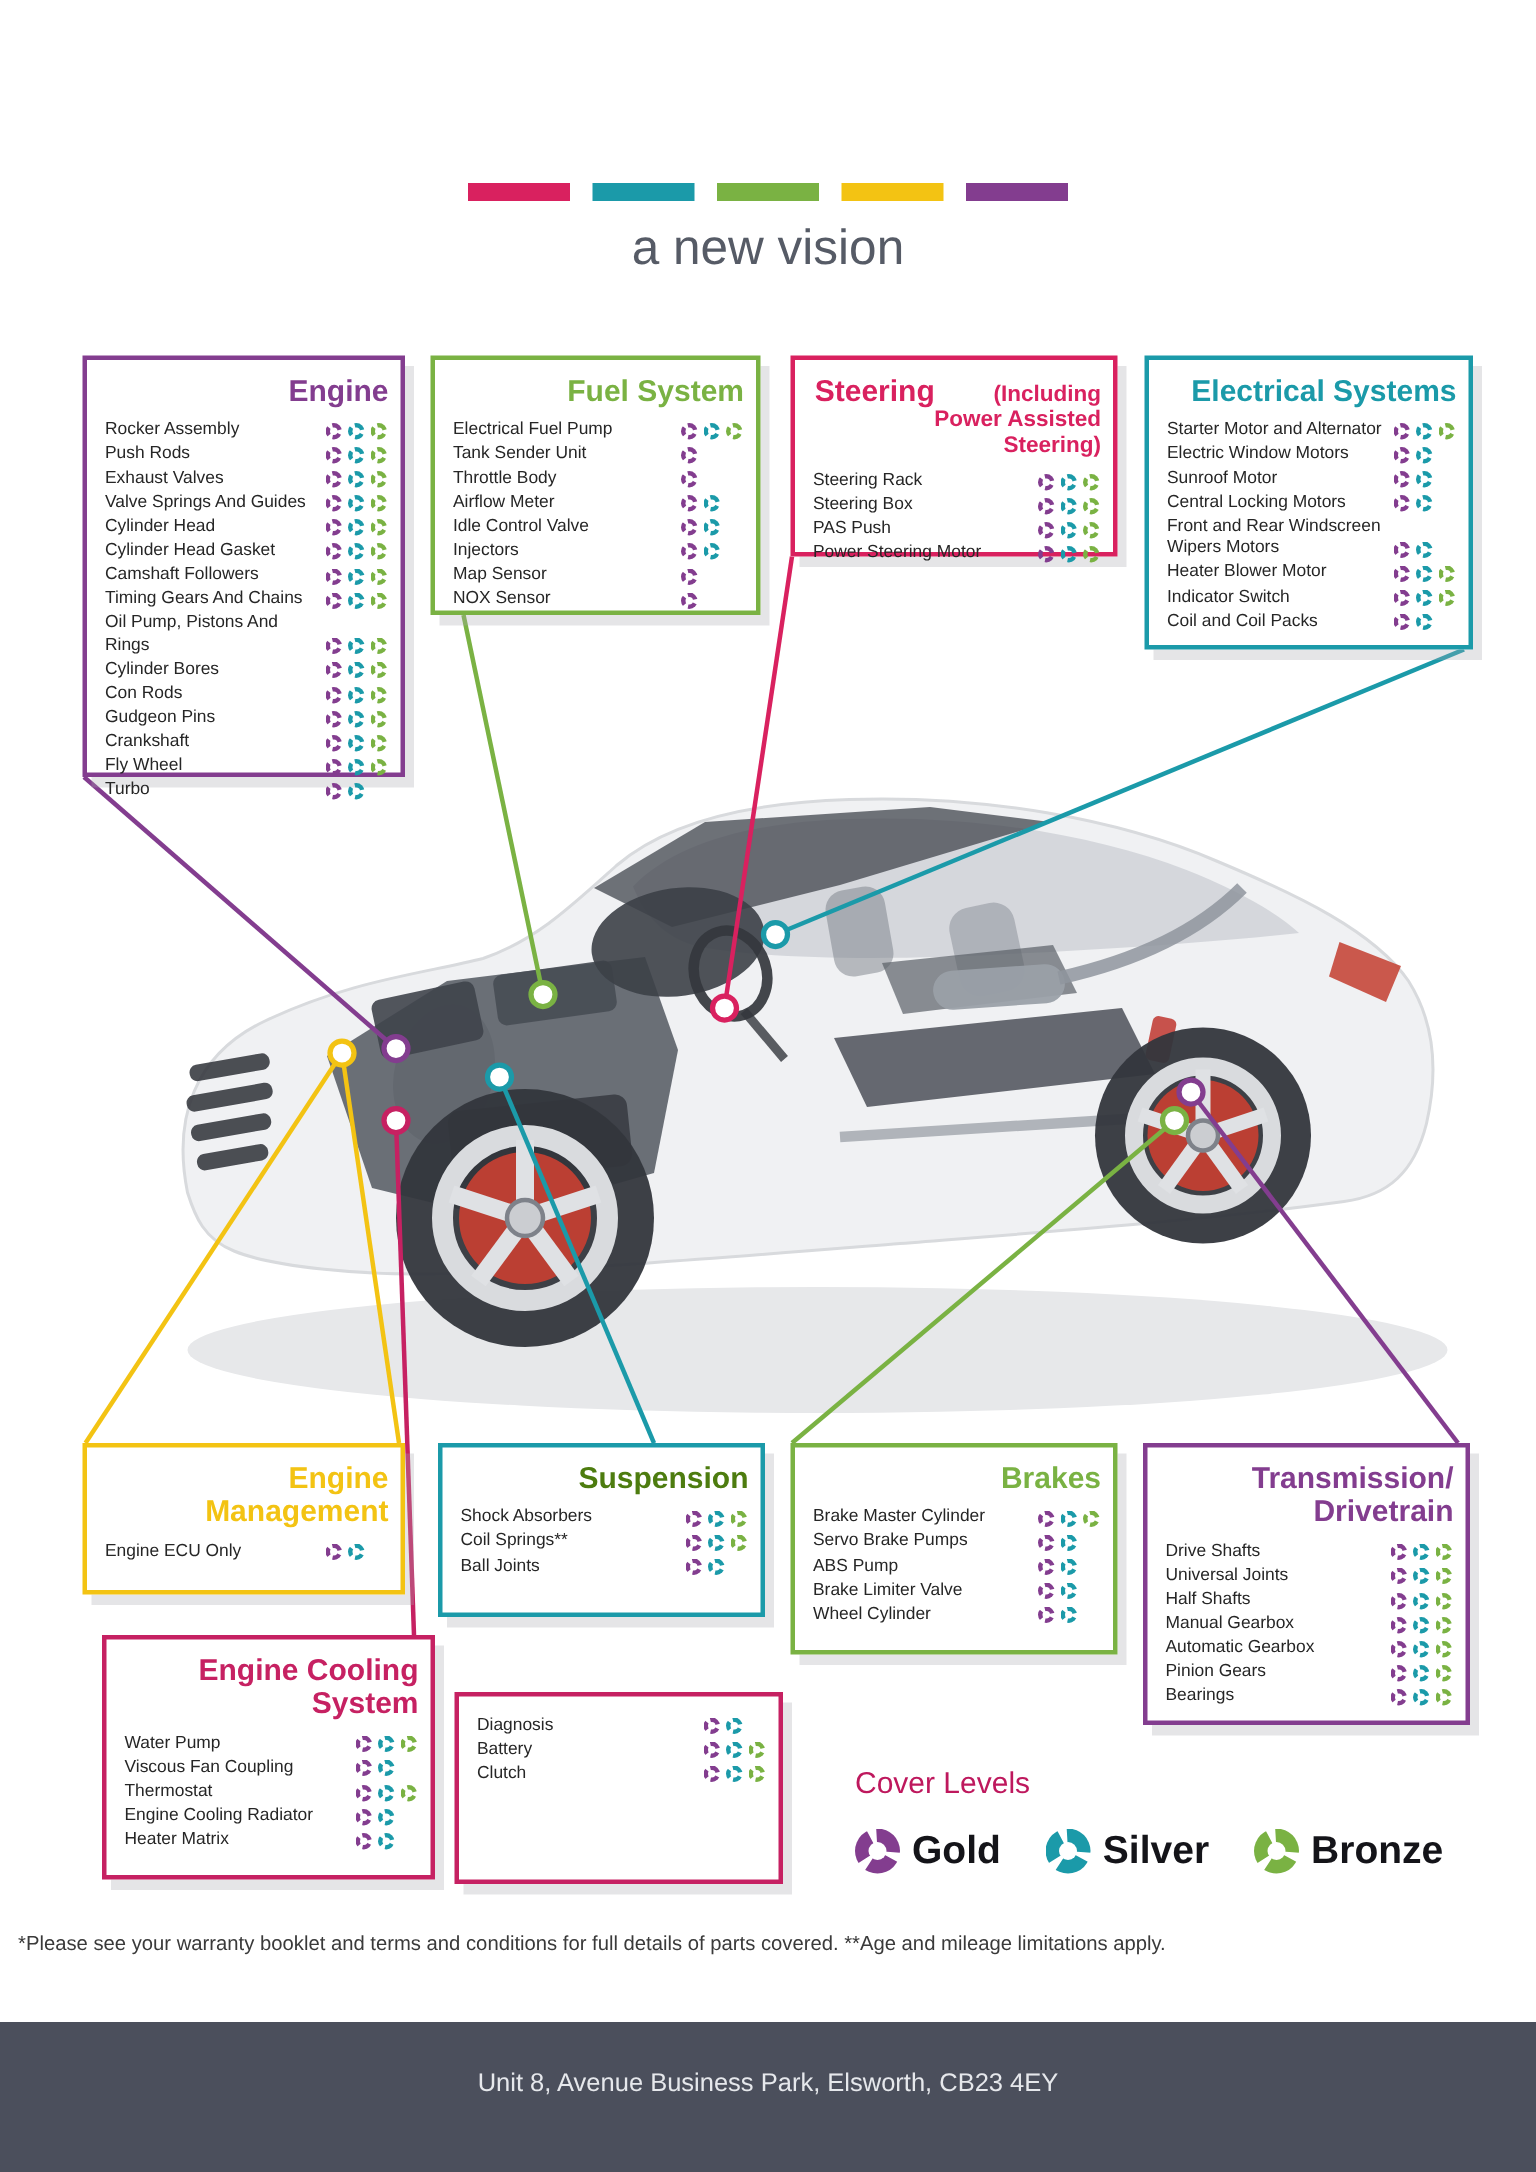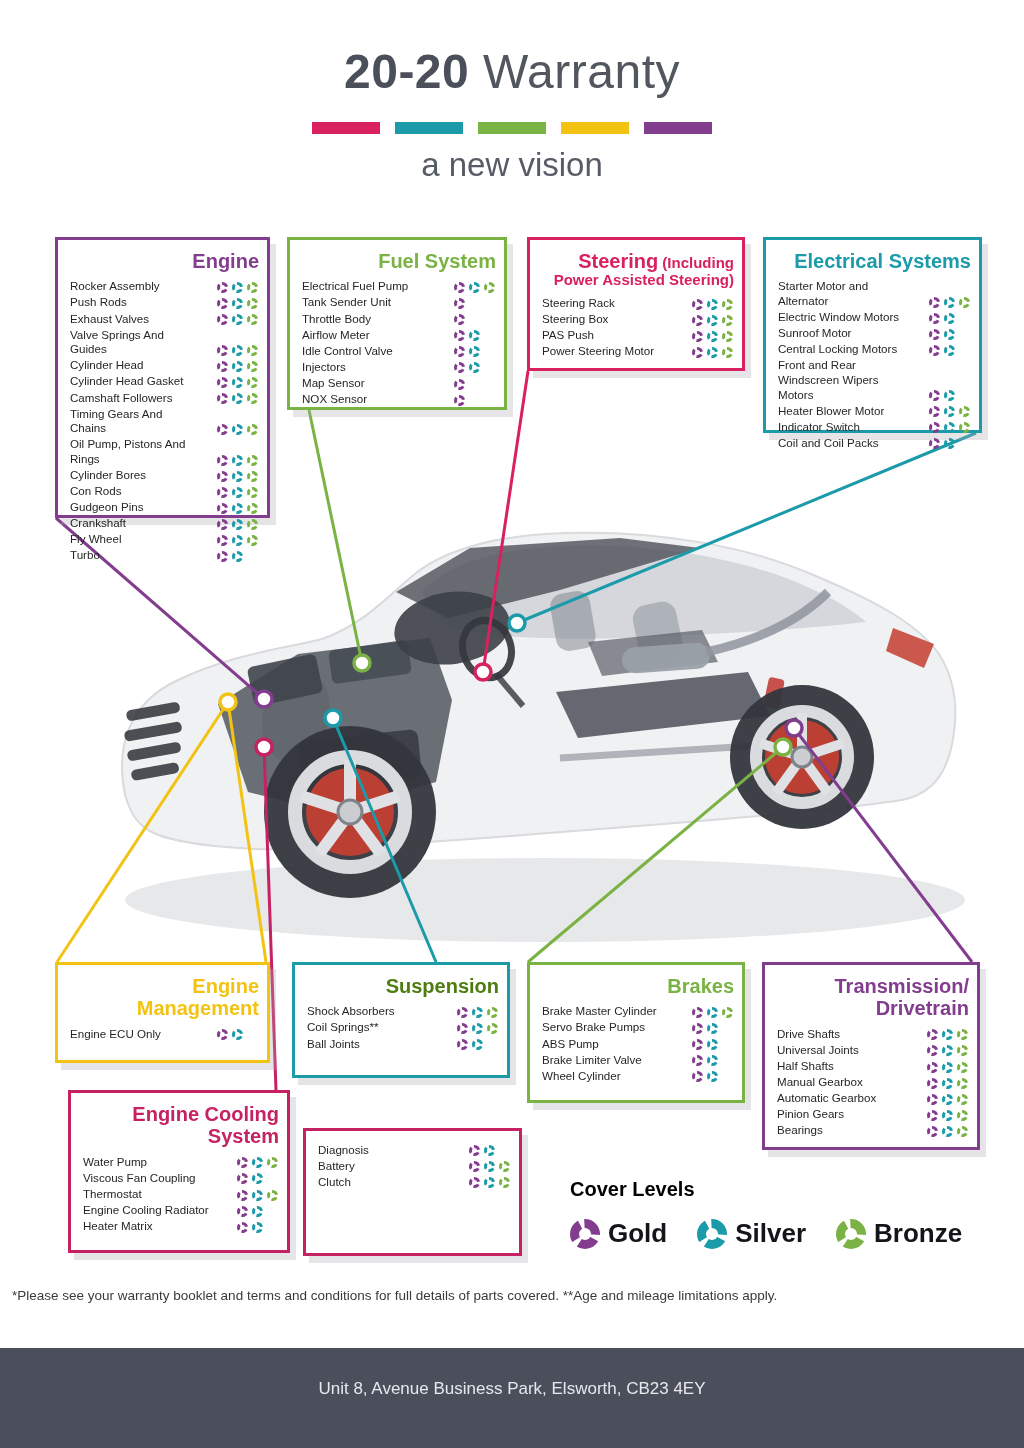--- a/index.html
+++ b/index.html
@@ -11,51 +11,48 @@
   .hdr .t1 b{font-weight:700;}
   .hdr .t1 .rest{font-weight:400;color:#51565f;}
   .bars{position:absolute;left:0;top:122px;width:100%;display:flex;justify-content:center;gap:15px;}
   .bars div{width:68px;height:12px;}
   .tagline{position:absolute;left:0;top:146px;width:100%;text-align:center;
            font-size:33px;color:#565b66;font-weight:400;}
   
   .panel{position:absolute;background:#fff;border:3px solid #000;padding:10px 8px 8px 12px;
          box-shadow:6px 7px 0 rgba(168,168,174,.30);box-sizing:border-box;}
   .panel h2{margin:0 0 7px 0;font-size:20px;line-height:1.12;font-weight:700;text-align:right;}
-  .panel h2 .note{font-size:15px;}
+  .panel h2 .note{font-size:15px;padding-left:35px;}
   .row{display:flex;align-items:flex-end;margin:1.5px 0;}
-  .row .lbl{flex:1;font-size:11.6px;line-height:1.26;color:#262626;padding-right:18px;}
+  .row .lbl{flex:1;font-size:11.6px;line-height:1.26;color:#262626;padding-right:3px;}
   .gears{display:flex;gap:4px;width:42px;flex:none;padding-bottom:1px;}
   .gear{display:inline-block;box-sizing:border-box;width:11px;height:11px;
         border:3px dashed currentColor;border-radius:50%;}
   
-  .cl-head{position:absolute;left:570px;top:1178px;font-size:20px;font-weight:700;color:#000000;}
+  .cl-head{position:absolute;left:570px;top:1178px;font-size:20px;font-weight:400;color:#be185d;}
   .legend{position:absolute;left:570px;top:1218px;width:430px;display:flex;gap:30px;align-items:center;}
   .legend .lv{display:flex;align-items:center;gap:8px;}
   .legend .lg{display:inline-block;box-sizing:border-box;width:30px;height:30px;
               border:9px dashed currentColor;border-radius:50%;}
   .legend .ln{font-size:26px;font-weight:700;color:#141419;}
   
   .footnote{position:absolute;left:12px;top:1288px;width:100%;
             font-size:13.5px;color:#3a3a3a;}
   .footer{position:absolute;left:0;top:1348px;width:100%;height:100px;background:#4b4f5c;
           box-sizing:border-box;padding:22px 38px 0 38px;color:#eef0f2;}
   .footer .l1{display:flex;justify-content:space-between;align-items:baseline;font-size:21px;}
   .footer .web{font-weight:700;color:#ffffff;}
   .footer .l2{text-align:center;font-size:17px;margin-top:9px;color:#e6e8ec;}
   .stage-svg{position:absolute;left:0;top:0;}
 </style>
 </head>
 <body>
 
 <div class="page">
 
-  <div class="hdr">
-    <span class="t1"><b>20-20</b><span class="rest"> Warranty</span></span>
-  </div>
   <div class="bars" id="bars">
       <div style="background: rgb(217, 33, 95);"></div>
       <div style="background: rgb(27, 154, 169);"></div>
       <div style="background: rgb(122, 178, 67);"></div>
       <div style="background: rgb(243, 195, 19);"></div>
       <div style="background: rgb(131, 61, 143);"></div>
     </div>
   <div class="tagline">a new vision</div>
 
   <svg class="stage-svg" width="1024" height="1448" viewBox="0 0 1024 1448">

